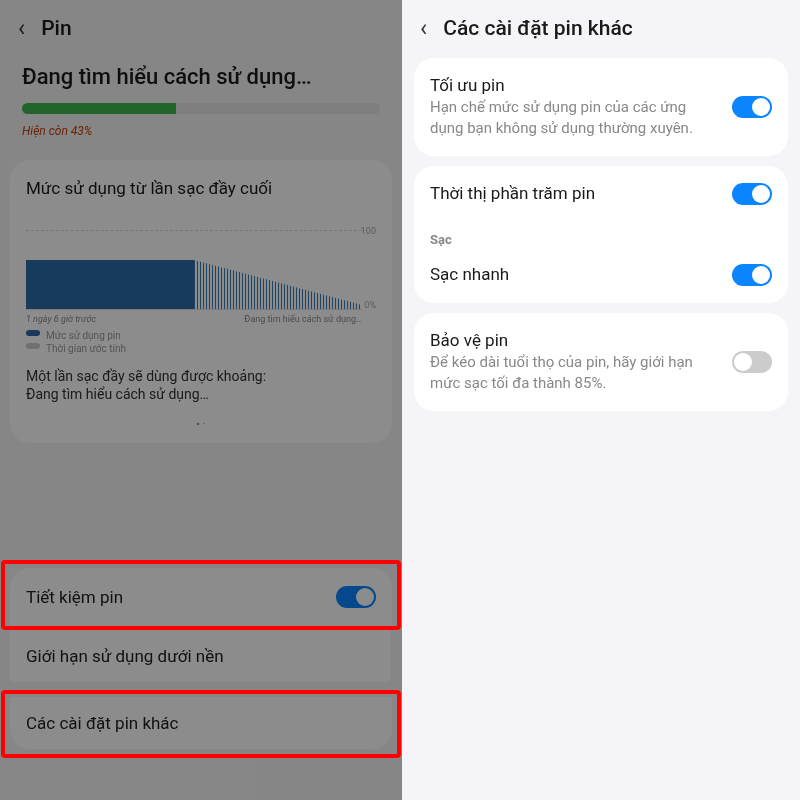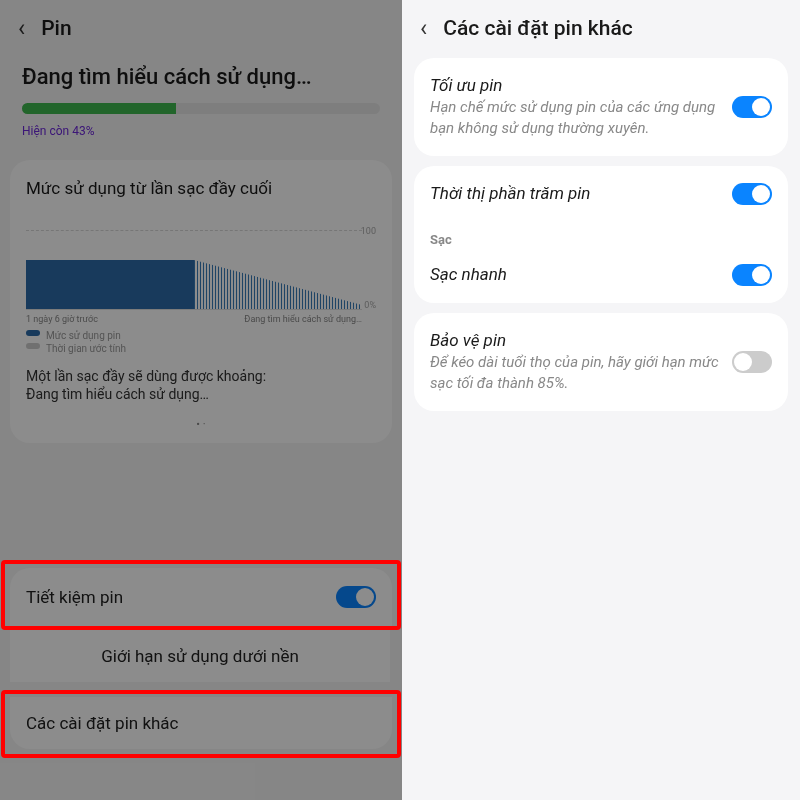--- a/index.html
+++ b/index.html
@@ -7,32 +7,32 @@
     .left{width:402px;height:800px;position:relative;background:#f5f5f5;}
     .dim{position:absolute;inset:0;background:rgba(0,0,0,0.45);z-index:2;pointer-events:none;}
     .right{width:398px;height:800px;background:#f5f5f7;}
     .header{display:flex;align-items:center;padding:16px 18px 8px;}
     .back{font-size:24px;margin-right:16px;color:#333;line-height:1;}
     .title{font-size:21px;font-weight:500;color:#1a1a1a;text-align:center;}
     .learning{padding:16px 22px 10px;}
     .learning-title{font-size:22px;font-weight:500;color:#1a1a1a;margin-bottom:14px;white-space:nowrap;overflow:hidden;text-overflow:ellipsis;}
     .progress{height:11px;background:#e6e6e6;border-radius:6px;overflow:hidden;margin-bottom:10px;}
     .progress-fill{height:100%;background:#3fb84f;width:43%;}
-    .remain{font-size:12px;color:#6d28d9;}
+    .remain{font-size:12px;color:#c2410c;font-style:italic;}
     .card{background:#fff;margin:12px 10px 0;border-radius:20px;padding:18px 16px 12px;}
     .card-title{font-size:17px;font-weight:400;color:#1a1a1a;margin-bottom:28px;}
     .chart{position:relative;height:98px;margin-bottom:6px;}
     .y100{position:absolute;right:0;top:0;font-size:9px;color:#aaa;}
     .y0{position:absolute;right:0;bottom:14px;font-size:9px;color:#aaa;}
     .baseline{position:absolute;bottom:14px;left:0;right:14px;height:1px;background:#e0e0e0;}
     .topline{position:absolute;top:4px;left:0;right:14px;border-top:1px dashed #d8d8d8;}
     .bars{position:absolute;bottom:14px;left:0;right:14px;height:50px;display:flex;align-items:flex-end;}
     .solid{width:50%;height:100%;background:#2c6aa8;}
     .grad{width:50%;height:100%;background:repeating-linear-gradient(90deg,#3a7cb9 0 1px,transparent 1px 3px);clip-path:polygon(0 0,100% 90%,100% 100%,0 100%);}
-    .x1{position:absolute;bottom:0;left:0;font-size:9px;color:#888;}
+    .x1{position:absolute;bottom:0;left:0;font-size:9px;color:#888;font-style:italic;}
     .x2{position:absolute;bottom:0;right:14px;font-size:9px;color:#888;}
     .legend{margin:6px 0 14px;}
     .lg{display:flex;align-items:flex-start;font-size:10px;color:#999;margin-bottom:2px;}
     .sw{width:14px;height:6px;border-radius:3px;margin-right:6px;}
     .swb{background:#2c6aa8;}
     .swg{background:#ccc;}
     .est1{font-size:14px;color:#333;margin-bottom:2px;}
     .est2{font-size:14px;color:#333;margin-bottom:12px;}
     .dots{text-align:center;font-size:11px;color:#888;padding-top:4px;}
     .item{background:#fff;margin:0 10px;padding:18px 16px;display:flex;align-items:center;justify-content:space-between;}
@@ -41,21 +41,21 @@
     .item-lbl{font-size:17px;color:#222;}
     .sub-item{background:#fff;margin:0 10px;padding:16px 16px;font-size:17px;color:#222;}
     .red-box{position:absolute;border:4px solid #ff0000;border-radius:4px;z-index:3;pointer-events:none;}
     .red1{left:1px;right:1px;top:560px;height:70px;}
     .red2{left:1px;right:1px;top:690px;height:68px;}
     .toggle{width:40px;height:22px;border-radius:11px;background:#0a84ff;position:relative;}
     .toggle::after{content:'';position:absolute;width:18px;height:18px;background:#fff;border-radius:50%;top:2px;right:2px;}
     .toggle-off{background:#ccc;}
     .toggle-off::after{right:auto;left:2px;}
     .rcard{background:#fff;margin:10px 12px;border-radius:20px;padding:4px 0;}
-    .rrow{padding:13px 16px;display:flex;align-items:center;justify-content:space-between;font-style:italic;}
+    .rrow{padding:13px 16px;display:flex;align-items:center;justify-content:space-between;}
     .rrow-txt{flex:1;padding-right:12px;}
     .rlabel{font-size:17px;color:#1a1a1a;margin-bottom:2px;}
     .rdesc{font-size:15px;color:#888;line-height:1.4;}
     .rsec{font-size:13px;color:#888;padding:14px 16px 4px;font-weight:bold;}
   </style>
 </head>
 <body>
 
 <div class="left">
   <div class="header">
@@ -95,21 +95,21 @@
     </div>
     <div class="est1">Một lần sạc đầy sẽ dùng được khoảng:</div>
     <div class="est2">Đang tìm hiểu cách sử dụng…</div>
     <div class="dots">•  ·</div>
   </div>
 
   <div class="item item-first" style="position:absolute;left:0;right:0;top:568px;margin:0 10px;">
     <span class="item-lbl">Tiết kiệm pin</span>
     <span class="toggle"></span>
   </div>
-  <div class="sub-item" style="position:absolute;left:0;right:2px;top:630px;margin:0 10px;text-align:center;">
+  <div class="sub-item" style="position:absolute;left:0;right:2px;top:630px;margin:0 10px;">
     <span>Giới hạn sử dụng dưới nền</span>
   </div>
   <div class="sub-item item-last" style="position:absolute;left:0;right:0;top:697px;margin:0 10px;">
     <span>Các cài đặt pin khác</span>
   </div>
 
   <div class="dim"></div>
   <div class="red-box red1"></div>
   <div class="red-box red2"></div>
 </div>

